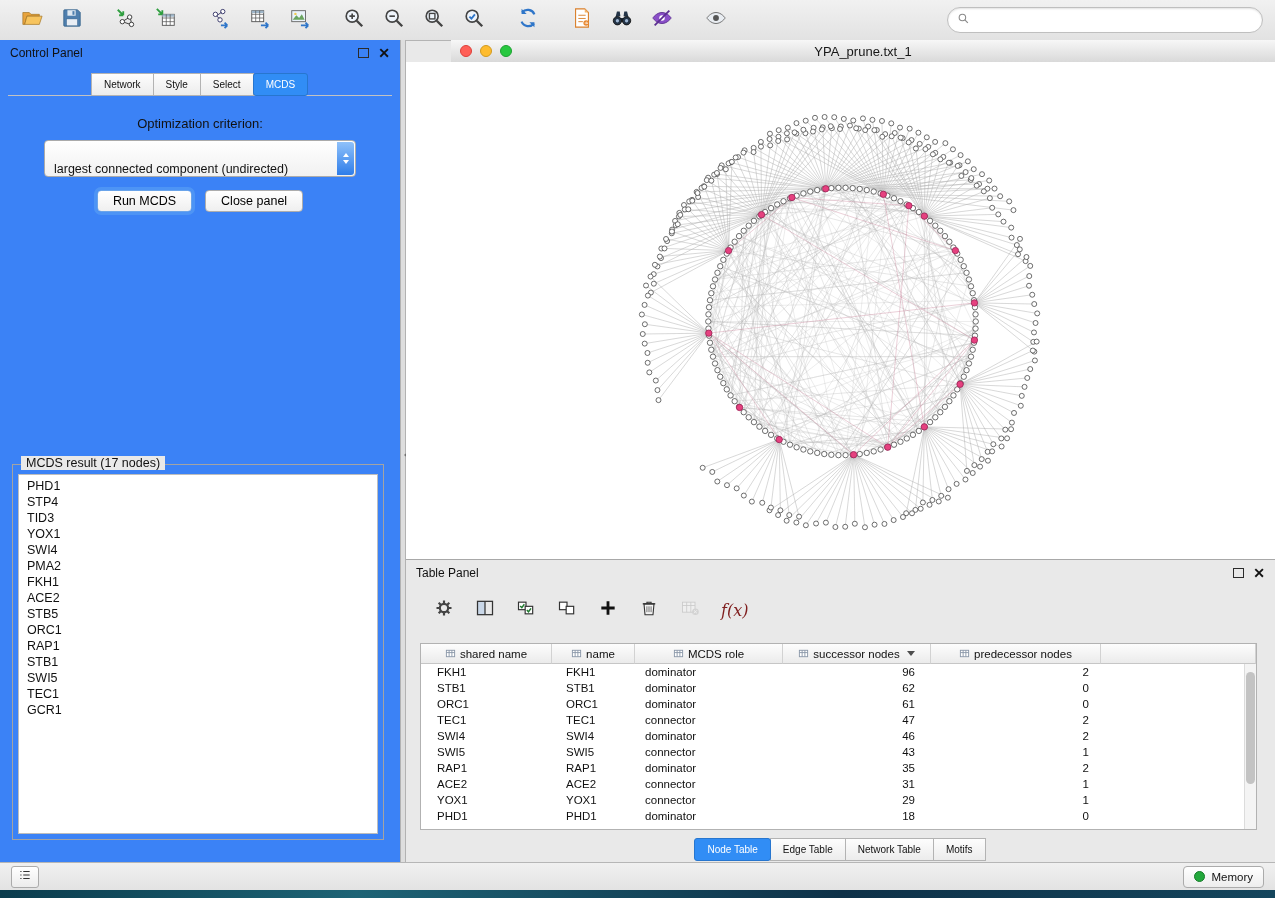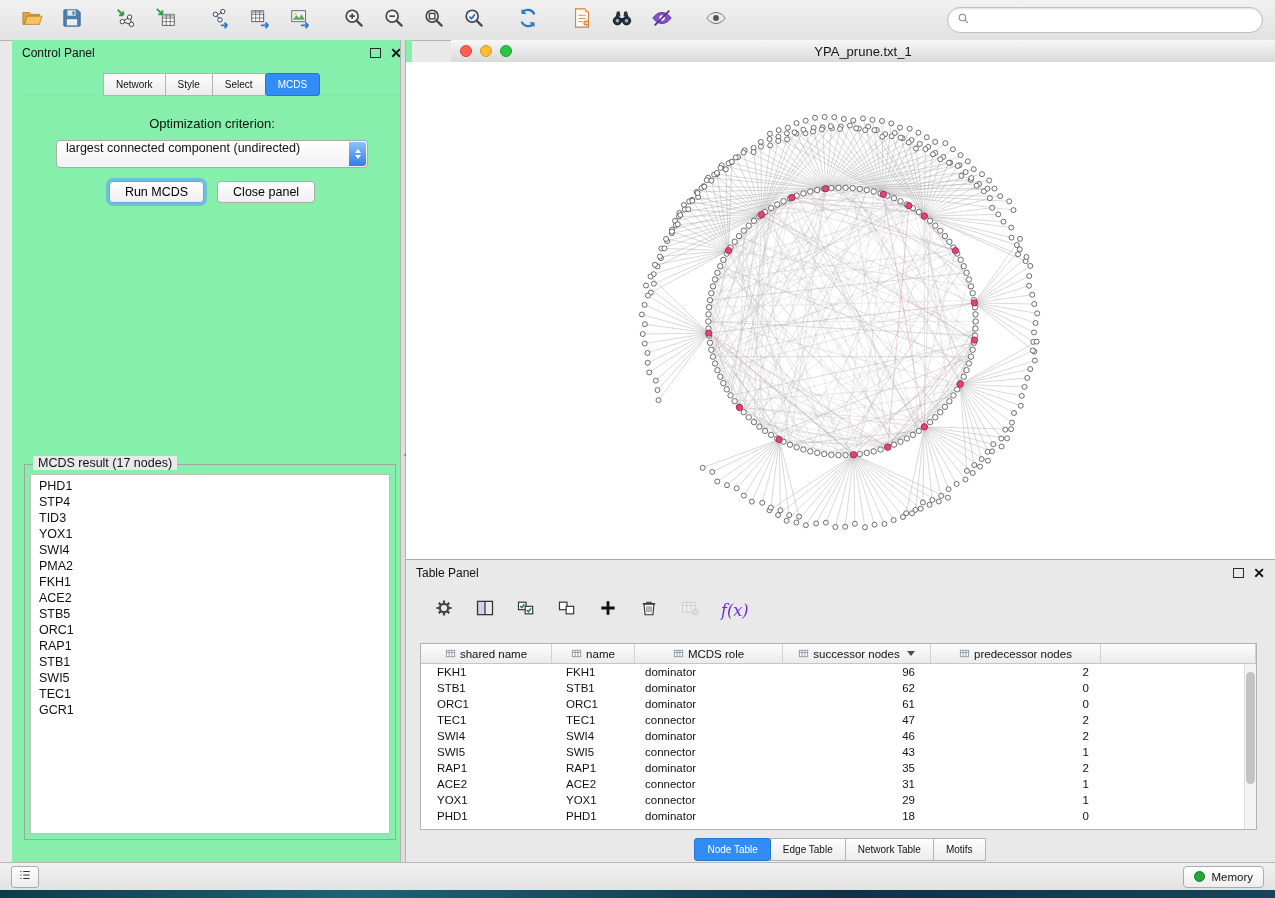--- a/index.html
+++ b/index.html
@@ -17,34 +17,34 @@
   .search{margin-left:auto;width:296px;height:24px;background:#fff;border:1px solid #bfbfbf;
     border-radius:13px;display:flex;align-items:center;padding:0 9px;gap:5px;
     box-shadow:inset 0 1px 2px rgba(0,0,0,.12);}
   .search .icon svg{width:13px;height:13px;}
   .search input{border:none;outline:none;flex:1;font:12px "Liberation Sans",sans-serif;background:transparent;}
 
   
   .main{position:absolute;top:40px;left:0;right:0;bottom:36px;}
 
   
-  .control-panel{position:absolute;left:12px;top:0;width:400px;height:100%;background:#86efac;}
+  .control-panel{position:absolute;left:0;top:0;width:400px;height:100%;background:#3b82f6;}
   .panel-header{height:26px;display:flex;align-items:center;padding:0 10px;font-size:12px;}
   .ph-actions{margin-left:auto;display:flex;align-items:center;gap:9px;}
   .float-btn{width:9px;height:8px;border:1.5px solid #2b2b2b;display:inline-block;}
   .close-btn{font-size:14px;font-weight:bold;line-height:12px;color:#111;}
   .close-btn::before{content:"\2715";}
   .cp-tabs{display:flex;justify-content:center;align-items:flex-end;margin-top:8px;position:relative;height:22px;}
   .cp-tabs::after{content:"";position:absolute;left:8px;right:8px;bottom:0;border-bottom:1px solid #c2c2c2;}
   .tab{padding:2px 12px;height:17px;line-height:17px;font-size:10px;background:linear-gradient(#fdfdfd,#ececec);
     border:1px solid #b3b3b3;margin-left:-1px;z-index:1;}
   .tab.sel{background:#318df5;color:#fff;border-color:#2776cf;border-radius:3px;z-index:2;}
   .opt-label{margin-top:20px;text-align:center;font-size:13px;}
-  .select-box{margin:9px auto 0;width:312px;height:28px;border:1px solid #ababab;border-radius:4px;
-    background:linear-gradient(#ffffff,#f1f1f1);display:flex;align-items:flex-start;position:relative;
+  .select-box{margin:9px auto 0;width:312px;height:37px;border:1px solid #ababab;border-radius:4px;
+    background:linear-gradient(#ffffff,#f1f1f1);display:flex;align-items:flex-end;position:relative;
     font-size:12.5px;padding-left:9px;box-sizing:border-box;}
   .stepper{position:absolute;right:1px;top:1px;bottom:1px;width:17px;border-radius:0 3px 3px 0;
     background:linear-gradient(#8fc1fa,#2e7de9);display:flex;flex-direction:column;align-items:center;justify-content:center;}
   .arr-up{width:0;height:0;border-left:3.5px solid transparent;border-right:3.5px solid transparent;
     border-bottom:4.5px solid #fff;margin-bottom:2.5px;}
   .arr-dn{width:0;height:0;border-left:3.5px solid transparent;border-right:3.5px solid transparent;
     border-top:4.5px solid #fff;}
   .btn-row{display:flex;justify-content:center;gap:13px;margin-top:13px;}
   .mac-btn{height:22px;padding:0 15px;border:1px solid #adadad;border-radius:4px;
     background:linear-gradient(#ffffff,#efefef);font-size:12.5px;display:flex;align-items:center;
@@ -74,21 +74,21 @@
   .l-green{background:#28c840;border:1px solid #1da231;}
   .net-canvas{position:absolute;left:0;right:0;top:22px;bottom:0;background:#fff;border-bottom:1px solid #a8a8a8;}
   .net-canvas svg{position:absolute;left:0;top:0;width:100%;height:100%;}
 
   
   .table-panel{position:absolute;left:0;right:0;top:520px;bottom:0;background:#e9e9e9;}
   .tp-toolbar{height:48px;display:flex;align-items:center;padding-left:26px;gap:17px;margin-top:0;}
   .ttbtn{width:24px;height:24px;display:flex;align-items:center;justify-content:center;}
   .ttbtn svg{width:20px;height:20px;}
   .ttbtn.dis{opacity:.55;}
-  .fx-label{font-family:"DejaVu Serif",serif;font-style:italic;font-size:16px;color:#6d28d9;margin-left:2px;}
+  .fx-label{font-family:"DejaVu Serif",serif;font-style:italic;font-size:16px;color:#7f1d1d;margin-left:2px;}
   .table-wrap{position:absolute;left:14px;right:18px;top:83px;height:187px;background:#fff;
     border:1px solid #b2b2b2;overflow:hidden;box-sizing:border-box;}
   .grid-row{display:grid;grid-template-columns:131px 83px 148px 148px 170px 1fr;}
   .th{height:20px;display:flex;align-items:center;justify-content:center;gap:4px;font-size:11.5px;
     border-right:1px solid #d2d2d2;background:linear-gradient(#fdfdfd,#ebebeb);
     border-bottom:1px solid #c6c6c6;overflow:hidden;white-space:nowrap;box-sizing:border-box;}
   .th .icon svg{width:11px;height:11px;display:block;}
   .sort-arrow{width:0;height:0;border-left:4px solid transparent;border-right:4px solid transparent;
     border-top:5px solid #4d4d4d;margin-left:3px;}
   .td{height:16px;line-height:16px;font-size:11.5px;white-space:nowrap;overflow:hidden;}

